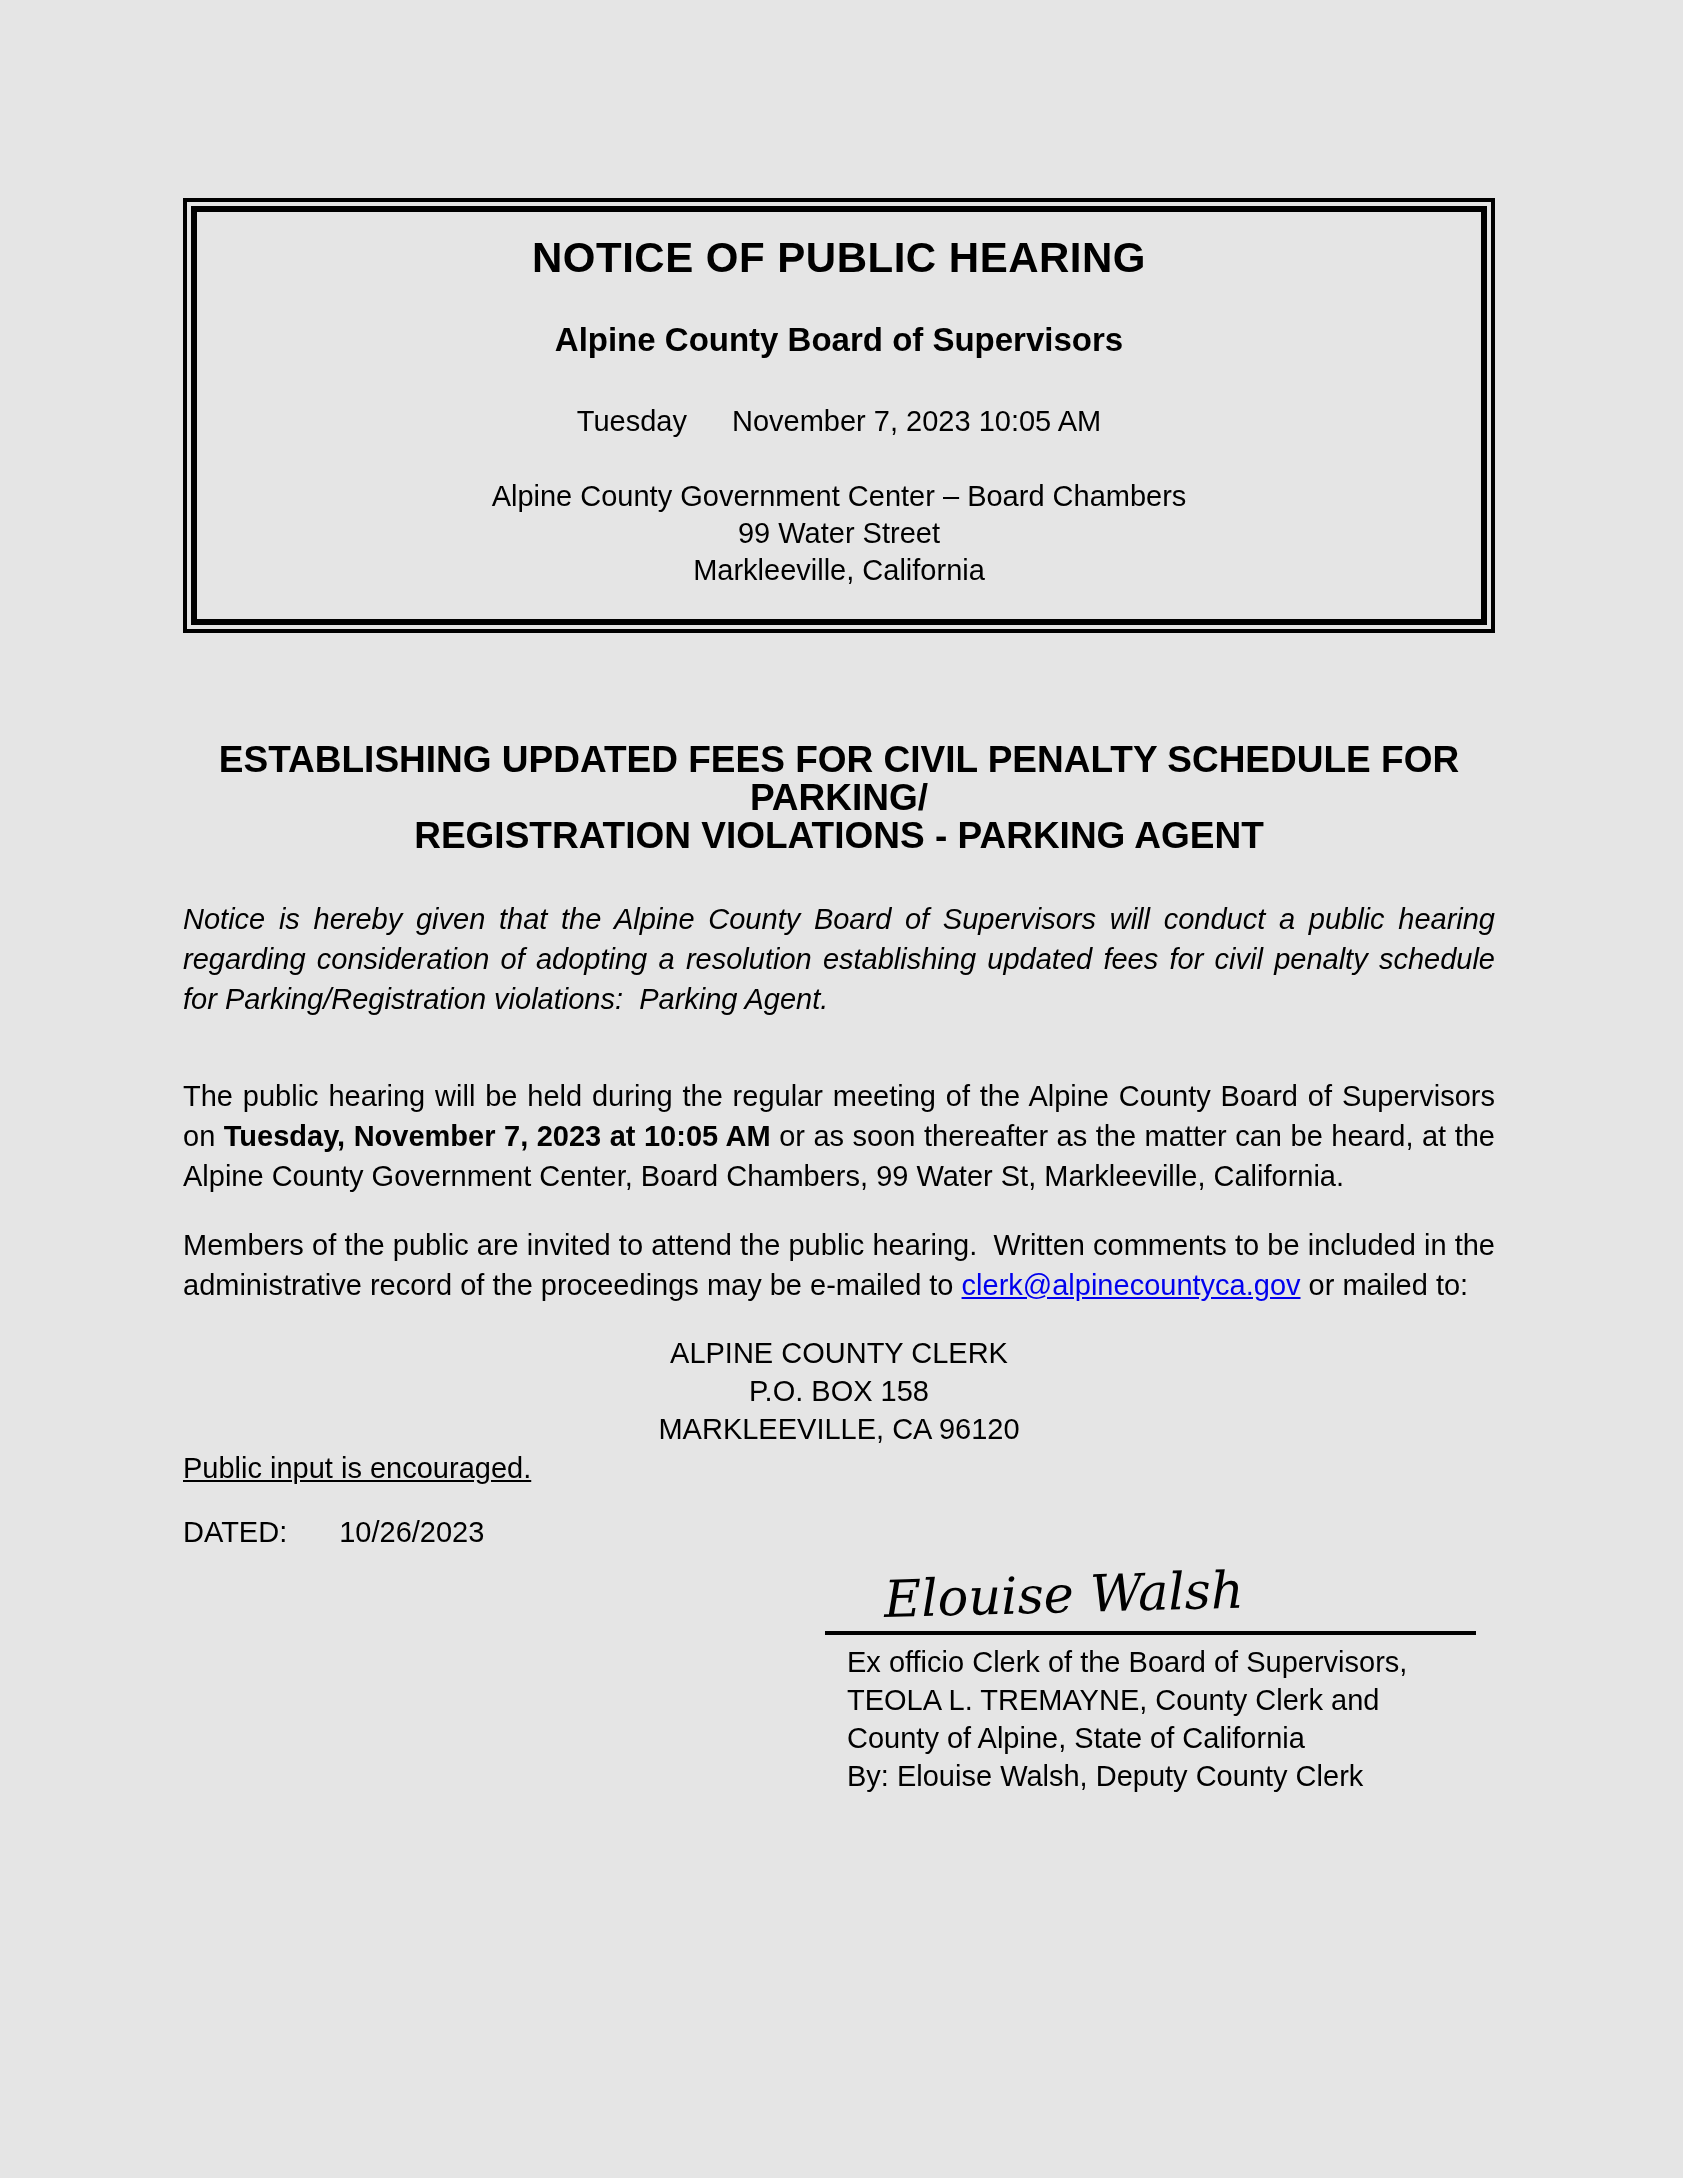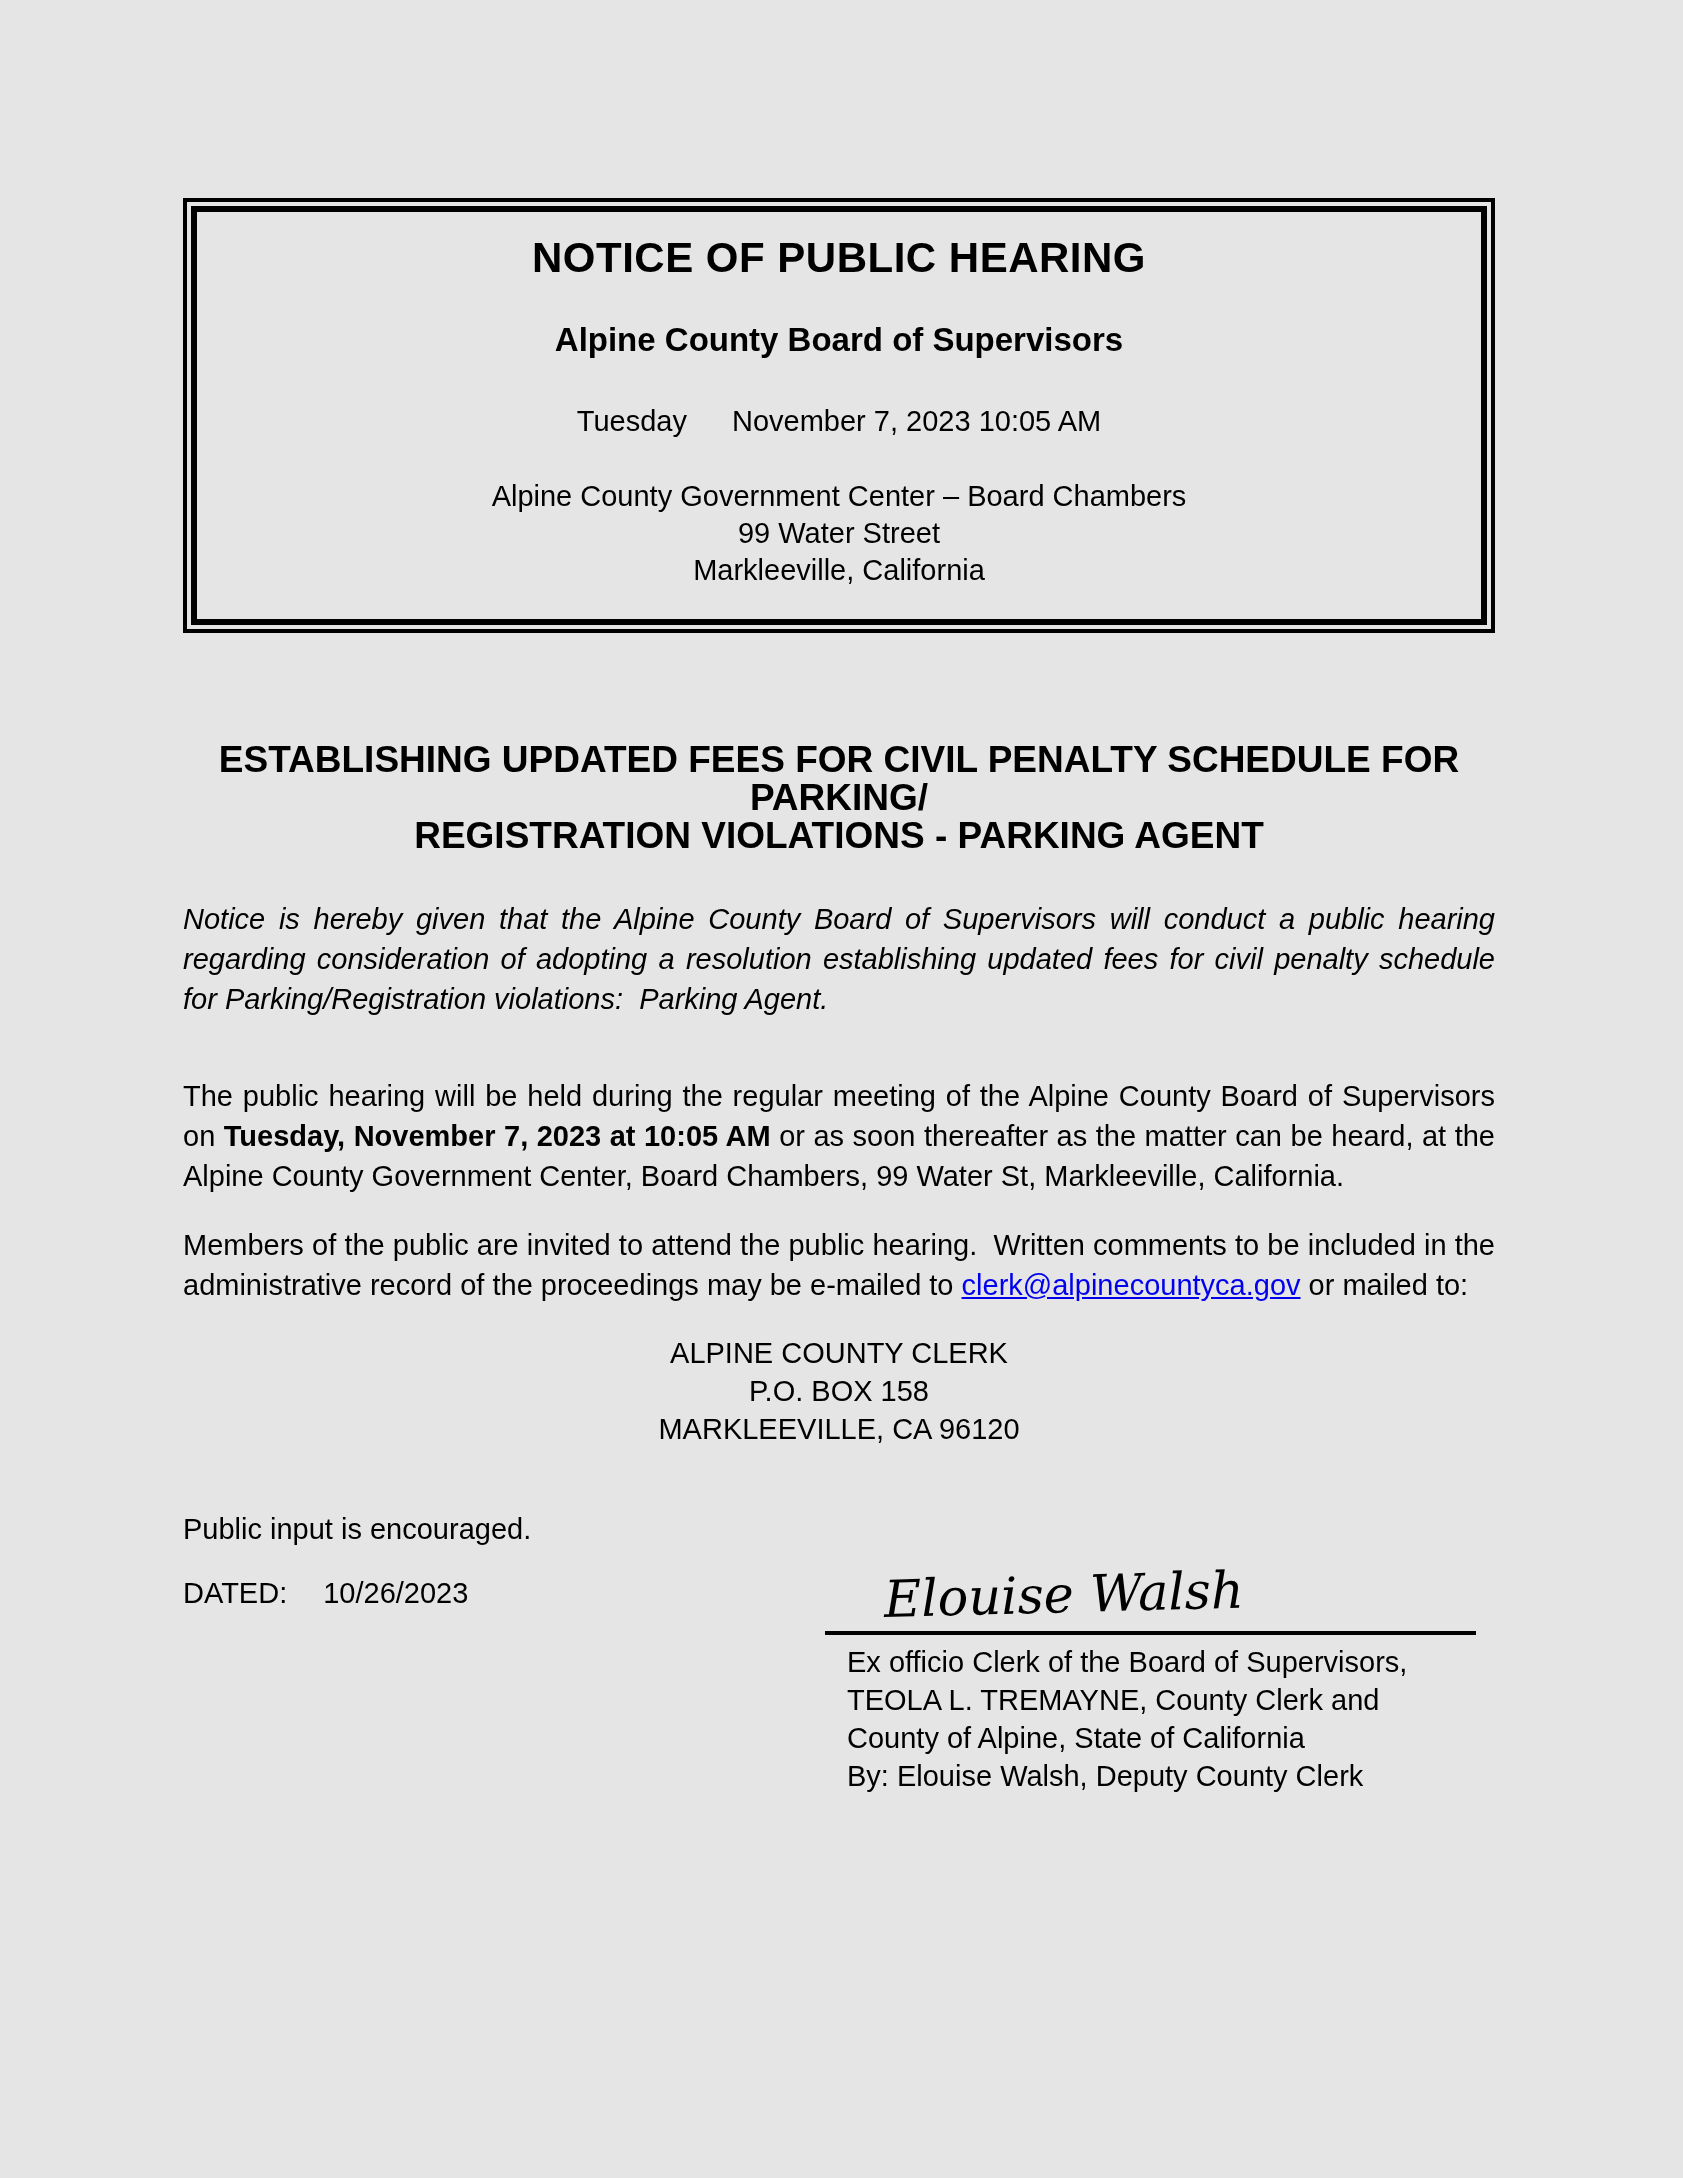--- a/index.html
+++ b/index.html
@@ -76,30 +76,30 @@
   
   .mail-address {
     margin-top: 14px;
     text-align: center;
     font-size: 29px;
     line-height: 38px;
   }
 
   
   .public-input {
-    margin-top: 61px;
     font-size: 29px;
     line-height: 40px;
+    text-decoration: underline;
   }
   .dated-line {
     margin-top: 24px;
     font-size: 29px;
     line-height: 40px;
   }
-  .dated-line .dated-value { margin-left: 36px; }
+  .dated-line .dated-value { margin-left: 52px; }
 
   .sign-area {
     position: absolute;
     left: 642px;
     top: 1364px;
     width: 651px;
   }
   .signature-script {
     font-family: "DejaVu Serif", serif;
     font-style: italic;

